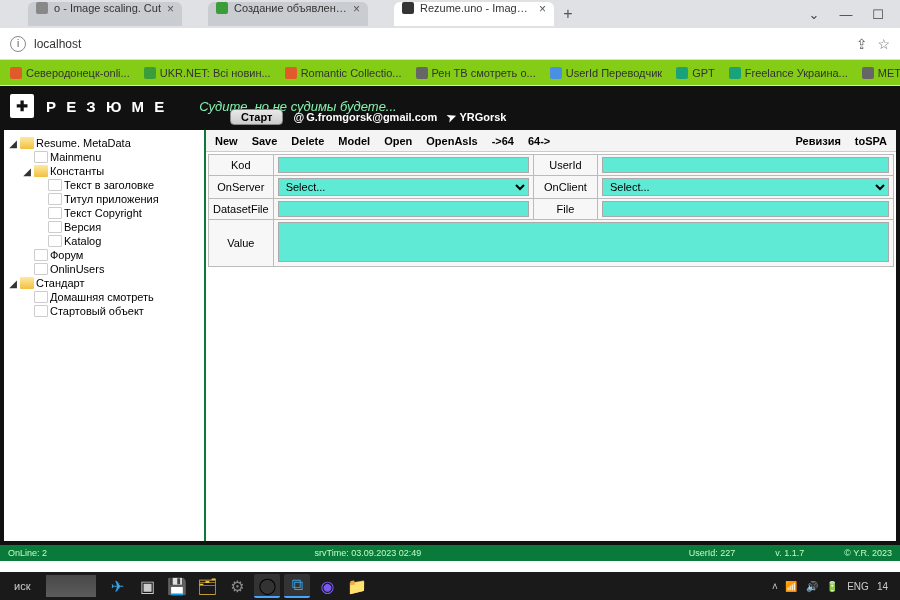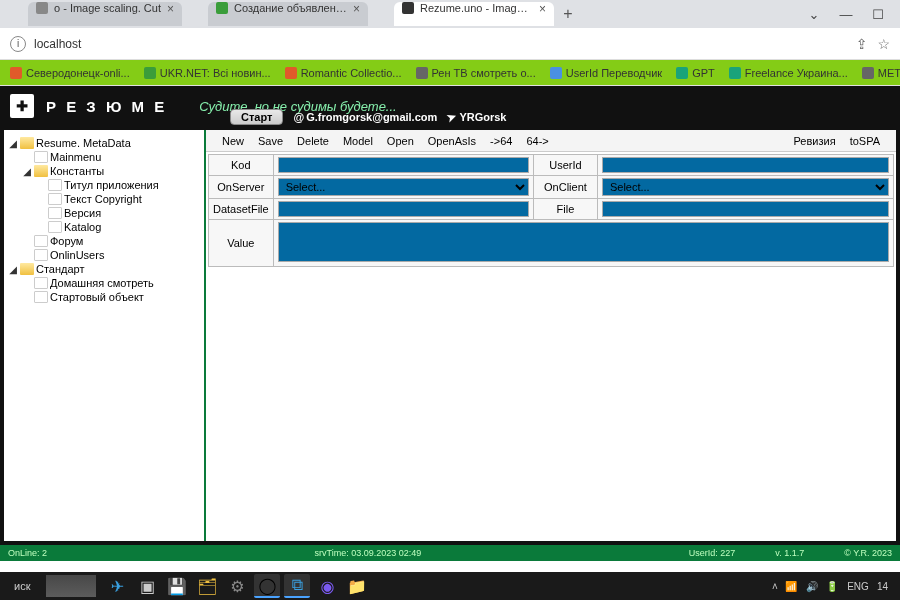--- a/index.html
+++ b/index.html
@@ -40,29 +40,29 @@
     .tree { width: 200px; background: #fff; padding: 6px 4px; font-size: 11px; overflow: auto; }
     .tnode { display: flex; align-items: center; padding: 1px 0; cursor: pointer; white-space: nowrap; }
     .tnode .tog { width: 10px; font-size: 10px; color: #333; text-align: center; }
     .tnode .ico { width: 14px; height: 12px; margin: 0 2px; }
     .folder { background: linear-gradient(#ffe9a0,#f0c040); border-radius: 1px; }
     .file { background: #fff; border: 1px solid #ccc; border-radius: 1px; width: 10px; height: 12px; }
     .ind1 { padding-left: 14px; }
     .ind2 { padding-left: 28px; }
 
     .main { flex: 1; display: flex; flex-direction: column; border-left: 2px solid #0a7a3a; }
-    .toolbar { height: 22px; background: #f4f4f4; border-bottom: 1px solid #ccc; display: flex; align-items: center; padding: 0 16px; gap: 14px; font-size: 11px; font-weight: normal; }
+    .toolbar { height: 22px; background: #f4f4f4; border-bottom: 1px solid #ccc; display: flex; align-items: center; padding: 0 9px; gap: 14px; font-size: 11px; font-weight: bold; }
     .toolbar span { cursor: pointer; }
     .toolbar .spacer { flex: 1; }
 
     .form { padding: 2px; }
     .form table { width: 100%; border-collapse: collapse; }
     .form td { border: 1px solid #bbb; padding: 2px 4px; font-size: 11px; background: #f7f7f7; }
     .form td.lbl { width: 64px; text-align: center; font-weight: normal; }
-    .form input[type=text], .form select, .form textarea { width: 100%; border: 1px solid #aaa; font-size: 11px; padding: 1px 3px; background: #0369a1; }
+    .form input[type=text], .form select, .form textarea { width: 100%; border: 1px solid #aaa; font-size: 11px; padding: 1px 3px; background: #5eead4; }
     .form textarea { height: 40px; resize: none; }
 
     .statusbar { height: 16px; background: #0a7a3a; display: flex; align-items: center; padding: 0 8px; font-size: 9px; color: #bfffbf; gap: 40px; font-family: monospace; }
     .statusbar .sflex { flex: 1; text-align: center; }
     .statusbar .sright { text-align: right; }
 
     
     .taskbar { position: absolute; bottom: 0; left: 0; right: 0; height: 28px; background: #1a1a1a; display: flex; align-items: center; padding: 0 6px; gap: 4px; }
     .tsearch { color: #ccc; font-size: 11px; padding: 0 8px; }
     .ticon { width: 26px; height: 24px; display: flex; align-items: center; justify-content: center; cursor: pointer; border-radius: 2px; }
@@ -163,20 +163,25 @@
         </div>
       <div class="tnode ind1">
           <span class="tog"></span>
           <span class="ico file"></span>
           <span>Mainmenu</span>
         </div>
       <div class="tnode ind1">
           <span class="tog">◢</span>
           <span class="ico folder"></span>
           <span>Константы</span>
+        </div>
+      <div class="tnode ind2">
+          <span class="tog"></span>
+          <span class="ico file"></span>
+          <span>Текст в заголовке</span>
         </div>
       <div class="tnode ind2">
           <span class="tog"></span>
           <span class="ico file"></span>
           <span>Титул приложения</span>
         </div>
       <div class="tnode ind2">
           <span class="tog"></span>
           <span class="ico file"></span>
           <span>Текст Copyright</span>

